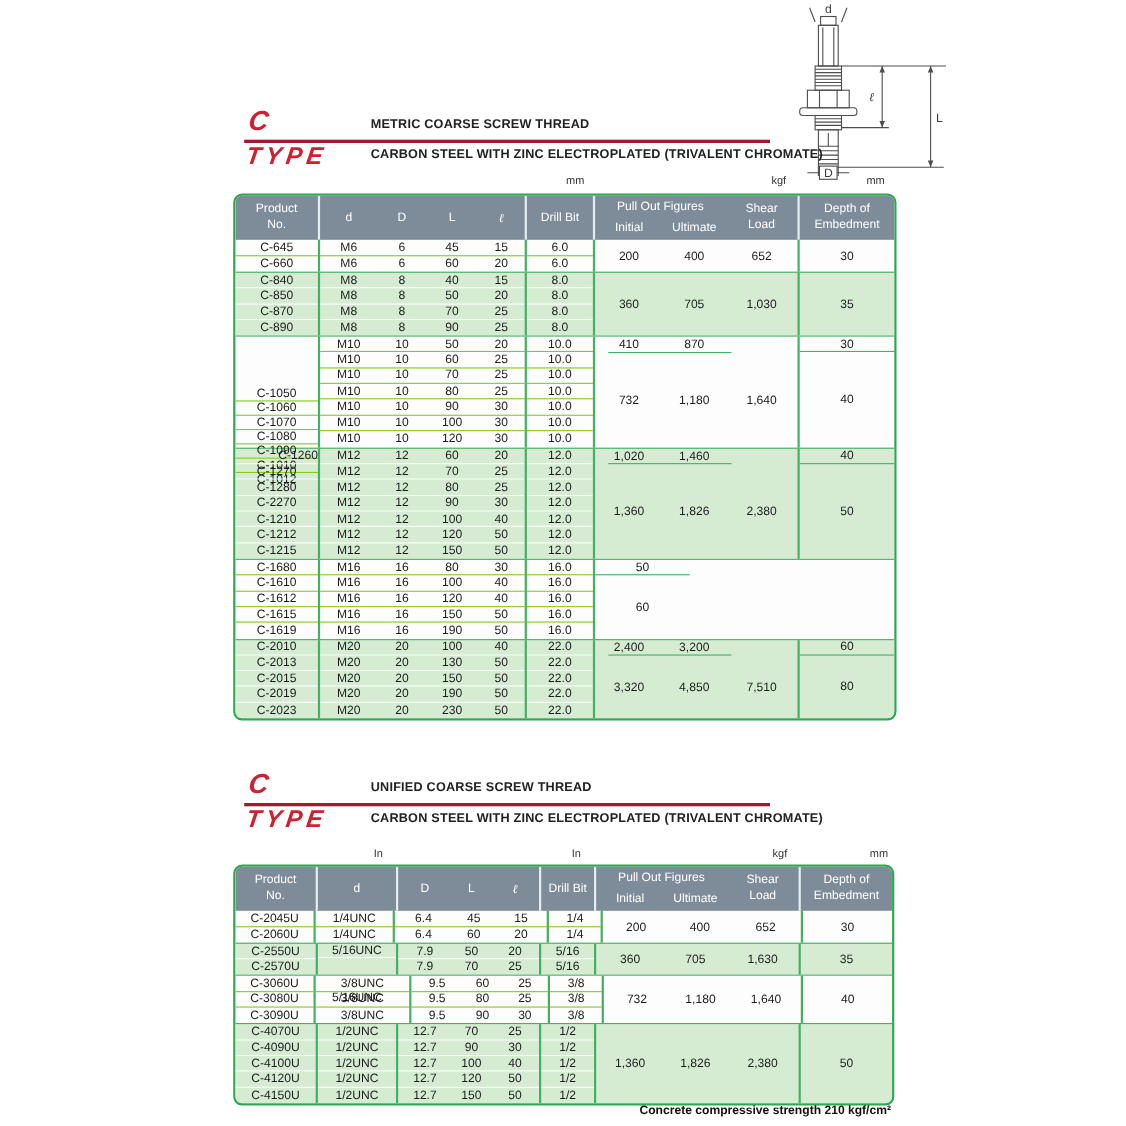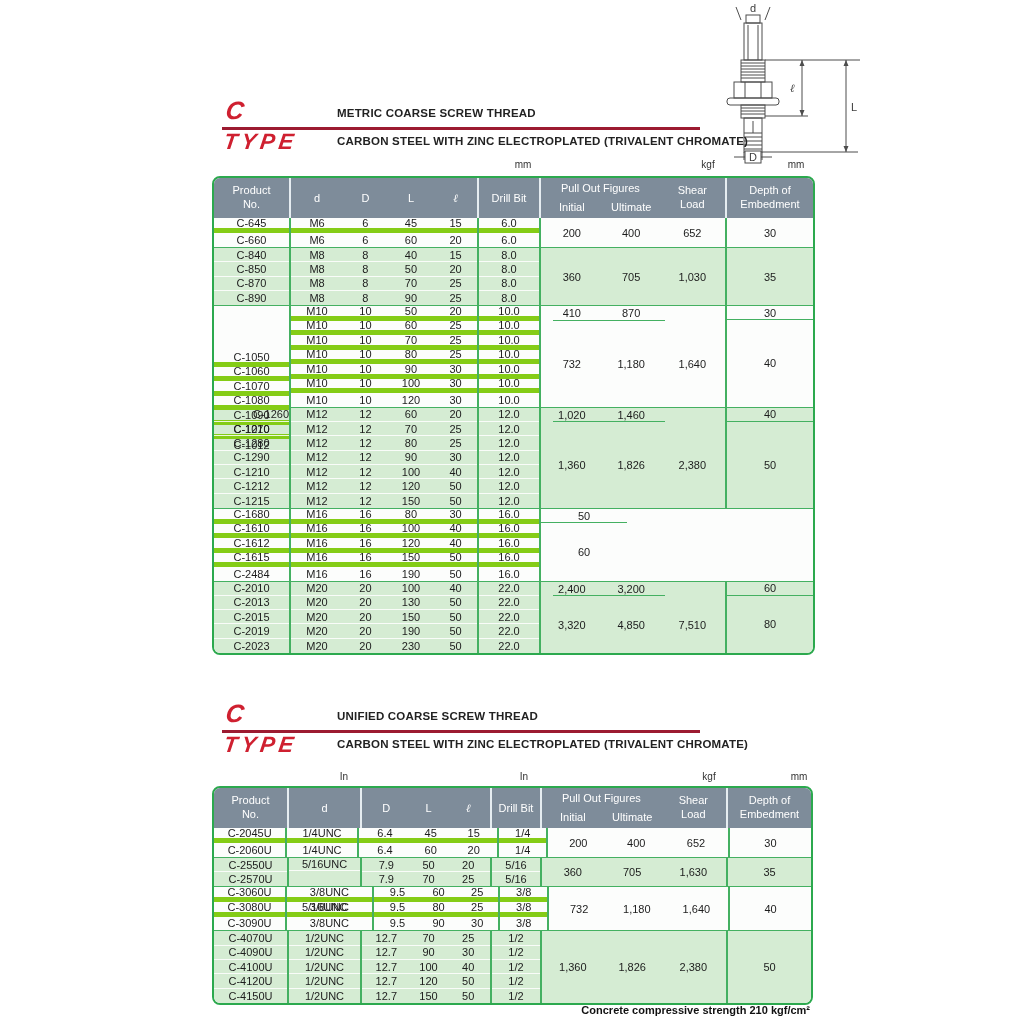--- a/index.html
+++ b/index.html
@@ -22,21 +22,21 @@
   .th{color:#fff;font-size:11px;display:flex;align-items:center;justify-content:center;text-align:center;box-sizing:border-box;}
   .pre{white-space:pre-line;line-height:1.25;}
   .vline{border-left:2px solid rgba(236,242,246,.95);}
   .tgroup{display:flex;box-sizing:border-box;}
   .tgroup.shaded{background:var(--band);}
   .gline{border-top:1px solid var(--glite);}
   .sec{box-sizing:border-box;display:flex;flex-direction:column;position:relative;}
   .tbl .tgroup .vline{border-left:2px solid var(--glite);}
   .cellrow{display:flex;align-items:center;box-sizing:border-box;font-size:11px;}
   .cellrow span{display:block;text-align:center;}
-  .rsep0{border-bottom:5px solid #84cc16;}
+  .rsep0{border-bottom:1px solid #84cc16;}
   .rsep1{border-bottom:1px solid rgba(255,255,255,.85);}
   .pullsub{display:flex;box-sizing:border-box;position:relative;font-size:11px;}
   .pullsub.mid{align-items:center;}
   .pullsub span{display:block;text-align:center;}
   .pullline{position:absolute;left:6.5%;width:61%;bottom:0;height:1px;background:var(--glite);}
   .depthsub{display:flex;align-items:center;justify-content:center;font-size:11px;box-sizing:border-box;}
   .dline{border-bottom:1px solid var(--glite);}
   .ph-wrap{display:flex;width:100%;height:100%;}
   .ph-left{display:flex;flex-direction:column;justify-content:space-between;padding:4px 0 5px 0;box-sizing:border-box;}
   .ph-left .pof{text-align:center;}
@@ -366,21 +366,21 @@
         <div class="cellrow rsep1" style="height: 14.5px;">
           <span style="width: 100%; text-align: right;">C-1260</span>
         </div>
         <div class="cellrow rsep1" style="height: 14.5px;">
           <span style="width: 100%;">C-1270</span>
         </div>
         <div class="cellrow rsep1" style="height: 14.5px;">
           <span style="width: 100%;">C-1280</span>
         </div>
         <div class="cellrow rsep1" style="height: 14.5px;">
-          <span style="width: 100%;">C-1290</span>
+          <span style="width: 100%;">C-2270</span>
         </div>
         <div class="cellrow rsep1" style="height: 14.5px;">
           <span style="width: 100%;">C-1210</span>
         </div>
         <div class="cellrow rsep1" style="height: 14.5px;">
           <span style="width: 100%;">C-1212</span>
         </div>
         <div class="cellrow" style="height: 14.5px;">
           <span style="width: 100%;">C-1215</span>
         </div>
@@ -478,21 +478,21 @@
         <div class="cellrow rsep0" style="height: 14.5px;">
           <span style="width: 100%;">C-1610</span>
         </div>
         <div class="cellrow rsep0" style="height: 14.5px;">
           <span style="width: 100%;">C-1612</span>
         </div>
         <div class="cellrow rsep0" style="height: 14.5px;">
           <span style="width: 100%;">C-1615</span>
         </div>
         <div class="cellrow" style="height: 14.5px;">
-          <span style="width: 100%;">C-2484</span>
+          <span style="width: 100%;">C-1619</span>
         </div>
       </div>
       <div class="sec vline" style="width: 188px;">
         <div class="cellrow rsep0" style="height: 14.5px;">
           <span style="width: 28%;">M16</span>
           <span style="width: 24%;">16</span>
           <span style="width: 25%;">80</span>
           <span style="width: 23%;">30</span>
         </div>
         <div class="cellrow rsep0" style="height: 14.5px;">

